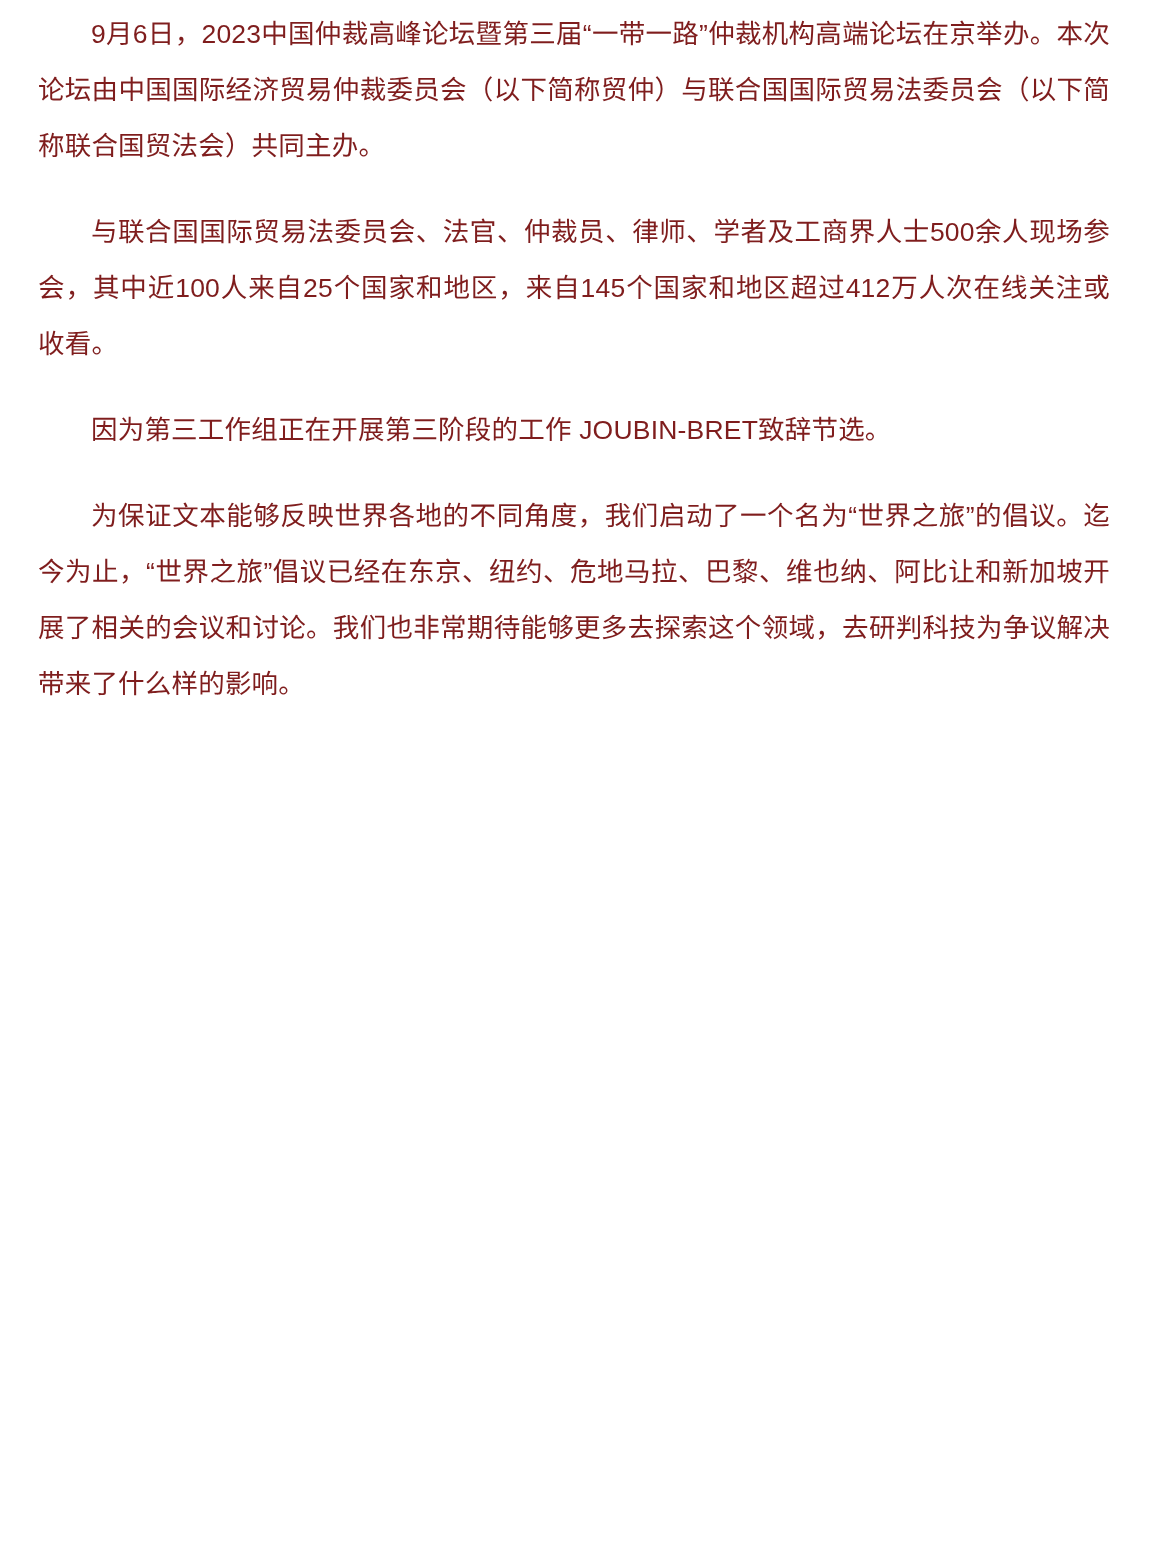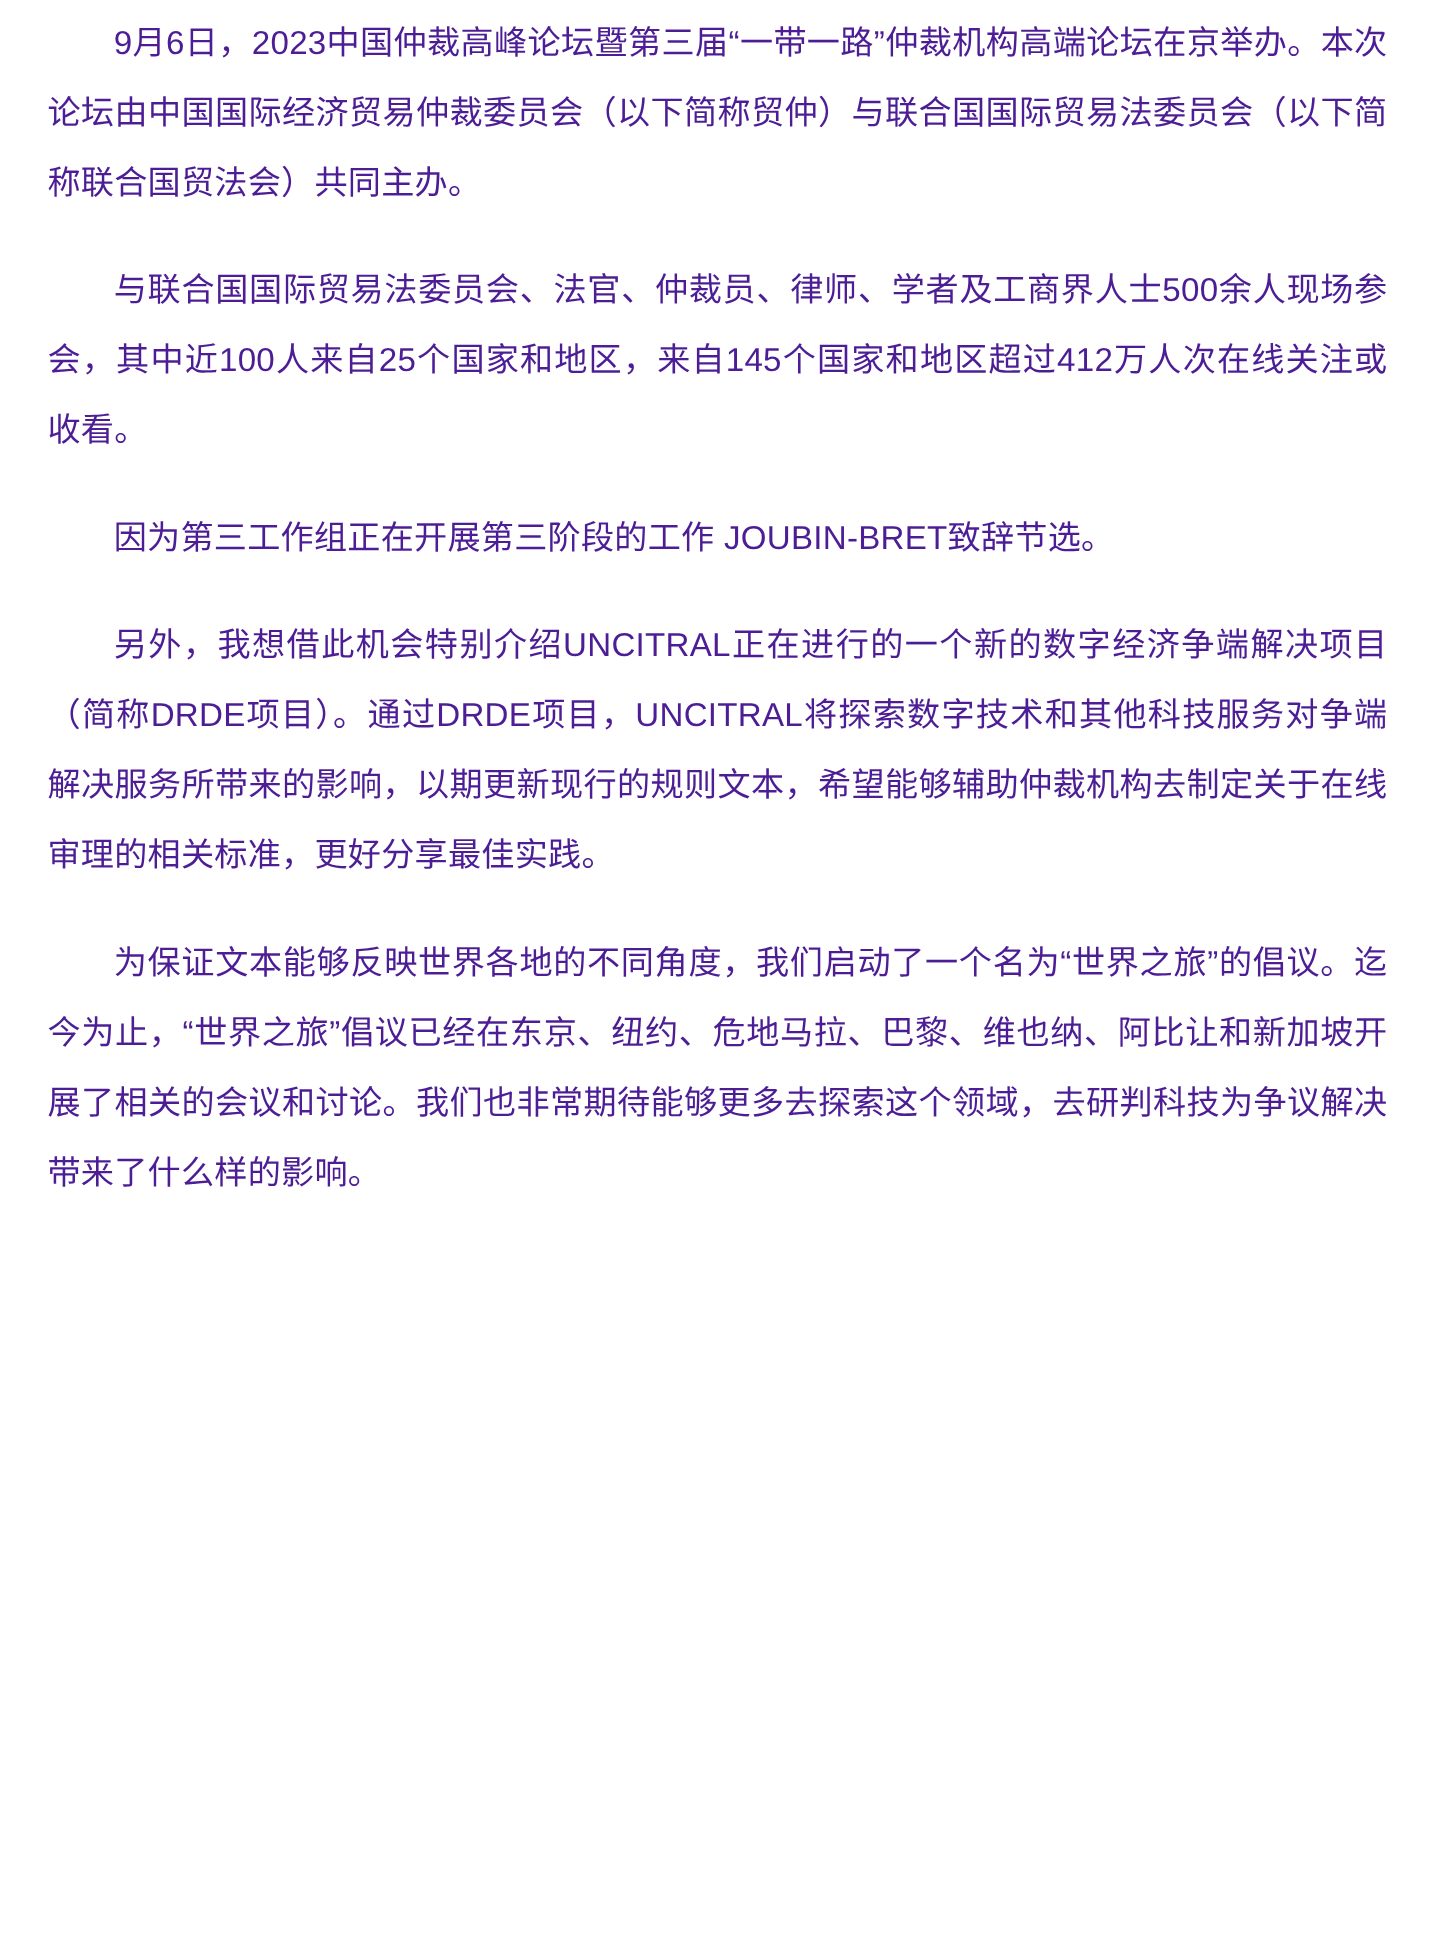--- a/index.html
+++ b/index.html
@@ -25,21 +25,21 @@
 
   #article {
     box-sizing: border-box;
     padding: 6px 40px 0 38px;
   }
 
   .para {
     margin: 0 0 30px 0;
     font-size: 26.5px;
     line-height: 56px;
-    color: #4c1d95;
+    color: #7f1d1d;
     text-align: justify;
     text-justify: inter-ideograph;
     text-indent: 2em;
     letter-spacing: 0.2px;
     font-weight: 400;
     word-break: break-word;
   }
 
   .para:last-of-type {
     margin-bottom: 0;
@@ -55,19 +55,18 @@
     <p class="para">9月6日，2023中国仲裁高峰论坛暨第三届“一带一路”仲裁机构高端论坛在京举办。本次论坛由中国国际经济贸易仲裁委员会（以下简称贸仲）与联合国国际贸易法委员会（以下简称联合国贸法会）共同主办。</p>
 
     <p class="para">与联合国国际贸易法委员会、法官、仲裁员、律师、学者及工商界人士500余人现场参会，其中近100人来自25个国家和地区，来自145个国家和地区超过412万人次在线关注或收看。</p>
 
     <p class="para">因为第三工作组正在开展第三阶段的工作 JOUBIN-BRET致辞节选。</p>
 
 
 
 
 
-    <p class="para">另外，我想借此机会特别介绍UNCITRAL正在进行的一个新的数字经济争端解决项目（简称DRDE项目）。通过DRDE项目，UNCITRAL将探索数字技术和其他科技服务对争端解决服务所带来的影响，以期更新现行的规则文本，希望能够辅助仲裁机构去制定关于在线审理的相关标准，更好分享最佳实践。</p>
 
     <p class="para">为保证文本能够反映世界各地的不同角度，我们启动了一个名为“世界之旅”的倡议。迄今为止，“世界之旅”倡议已经在东京、纽约、危地马拉、巴黎、维也纳、阿比让和新加坡开展了相关的会议和讨论。我们也非常期待能够更多去探索这个领域，去研判科技为争议解决带来了什么样的影响。</p>
 
   </article>
 
 </div>
 
 </body></html>

